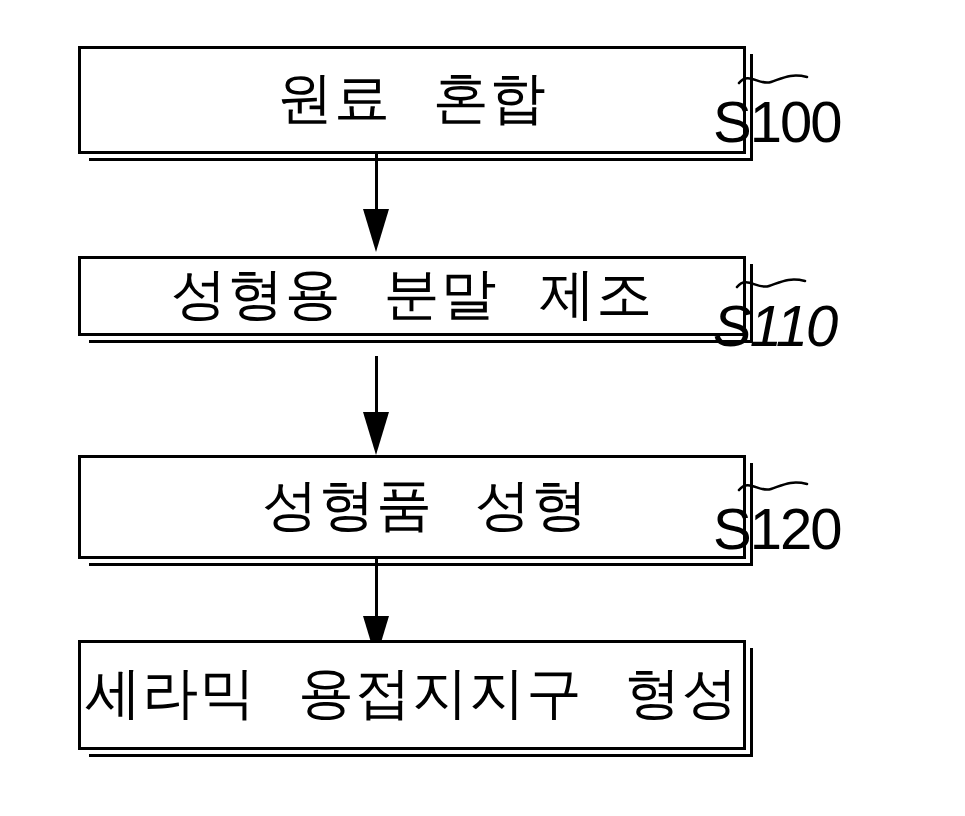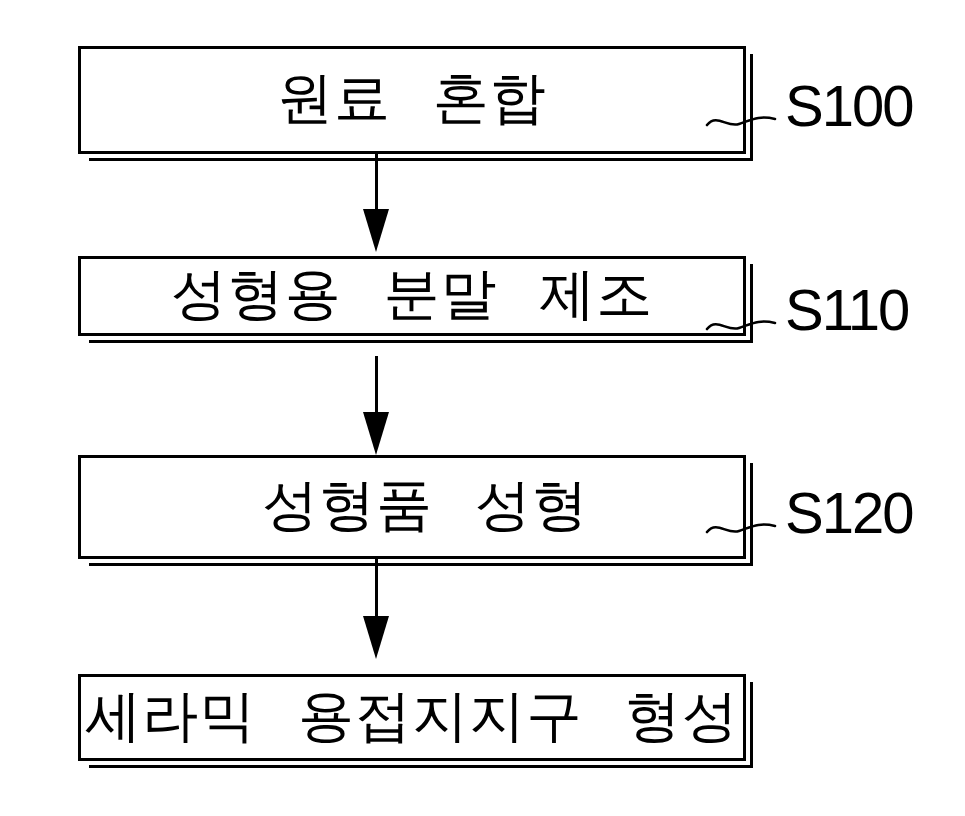--- a/index.html
+++ b/index.html
@@ -44,21 +44,21 @@
     font-size: 56px;
     letter-spacing: 1px;
     word-spacing: 0.45em;
     white-space: nowrap;
     line-height: 1;
     padding-bottom: 4px;
   }
   .box1 { top: 46px;  height: 108px; }
   .box2 { top: 256px; height: 80px; }
   .box3 { top: 455px; height: 104px; padding-left: 27px; }
-  .box4 { top: 674px; height: 87px; }
+  .box4 { top: 640px; height: 110px; }
 
   
   .arrow {
     position: absolute;
     left: 363px;
     width: 26px;
     display: flex;
     flex-direction: column;
     align-items: center;
   }
@@ -77,35 +77,36 @@
   .arrow1 { top: 154px; height: 98px; }
   .arrow2 { top: 356px; height: 99px; }
   .arrow3 { top: 559px; height: 100px; }
 
   
   .step-label {
     position: absolute;
     left: 705px;
     height: 70px;
     display: flex;
-    align-items: flex-end;
+    align-items: center;
+    flex-direction: column;
   }
   .tilde {
     flex: 0 0 auto;
     margin-top: 4px;
   }
   .code {
     font-size: 58px;
     letter-spacing: -2px;
     line-height: 1;
     margin-left: 8px;
     white-space: nowrap;
   }
   .label1 { top: 65px; }
-  .label2 { top: 269px; }
+  .label2 { top: 269px; font-style: italic; }
   .label3 { top: 472px; }
   .label4 { top: 677px; }
 </style>
 </head>
 <body>
 
 <div class="canvas">
 
   <div class="box box1">
     <span class="box-text">원료 혼합</span>

